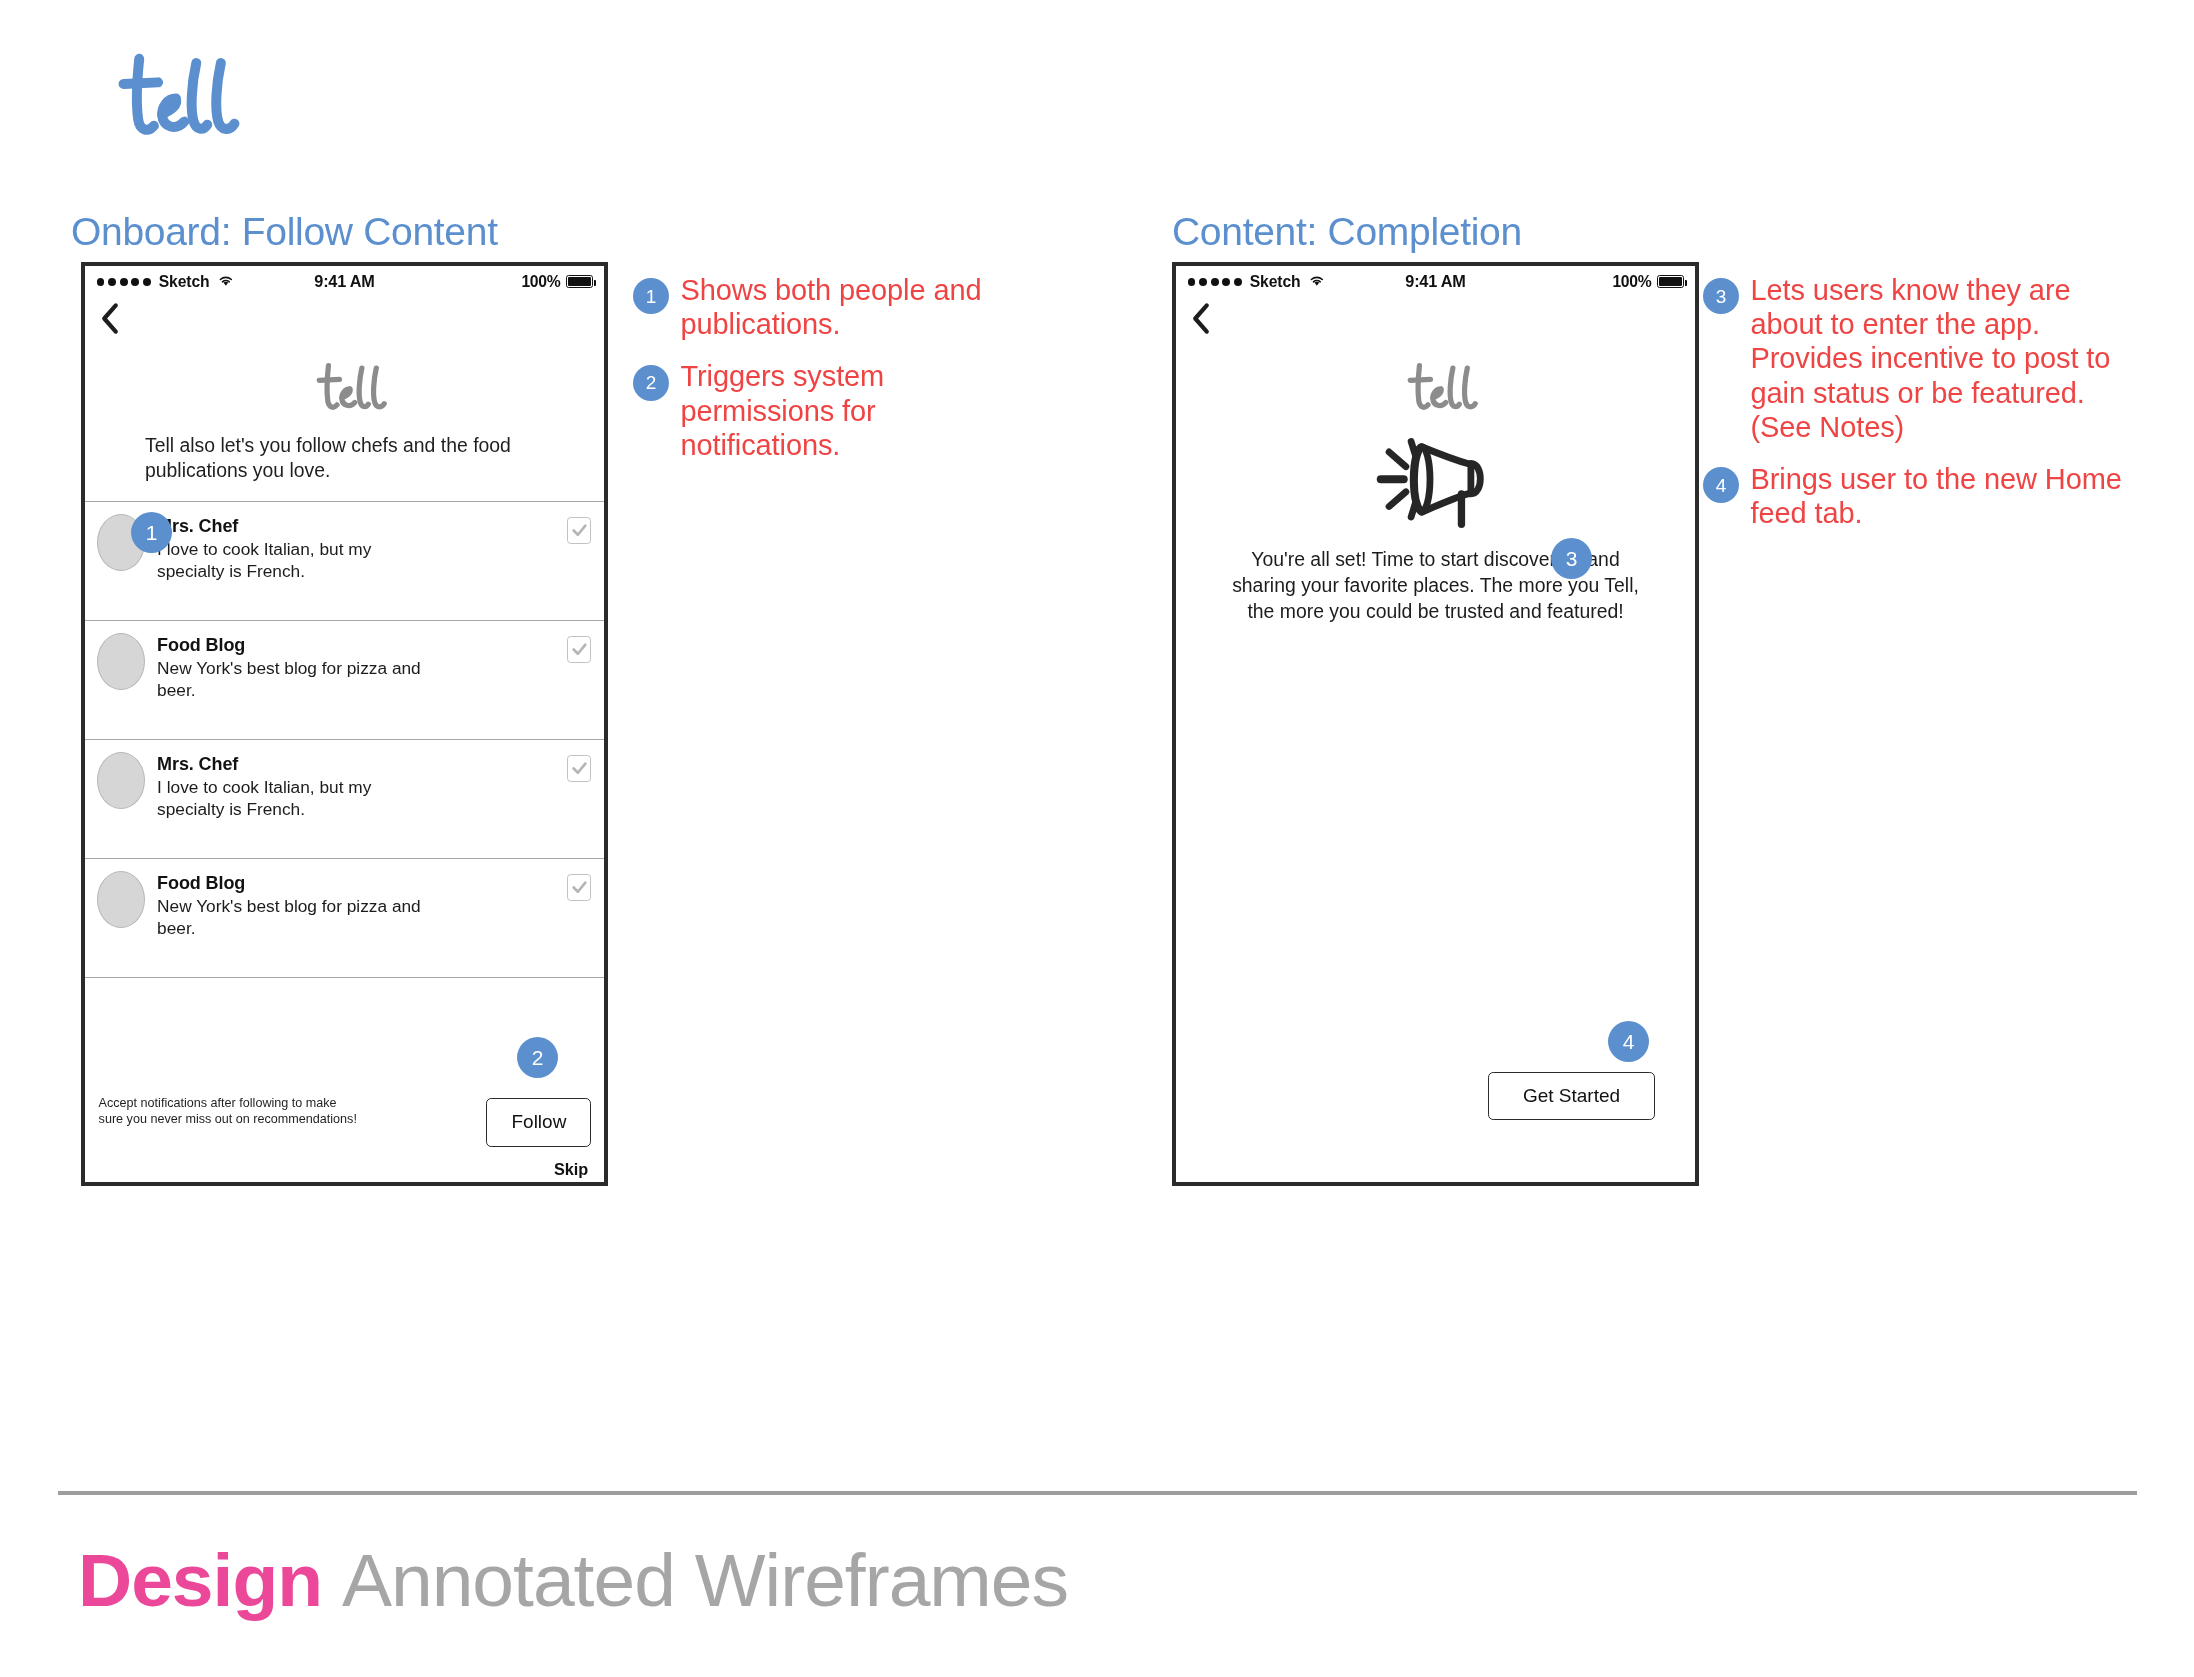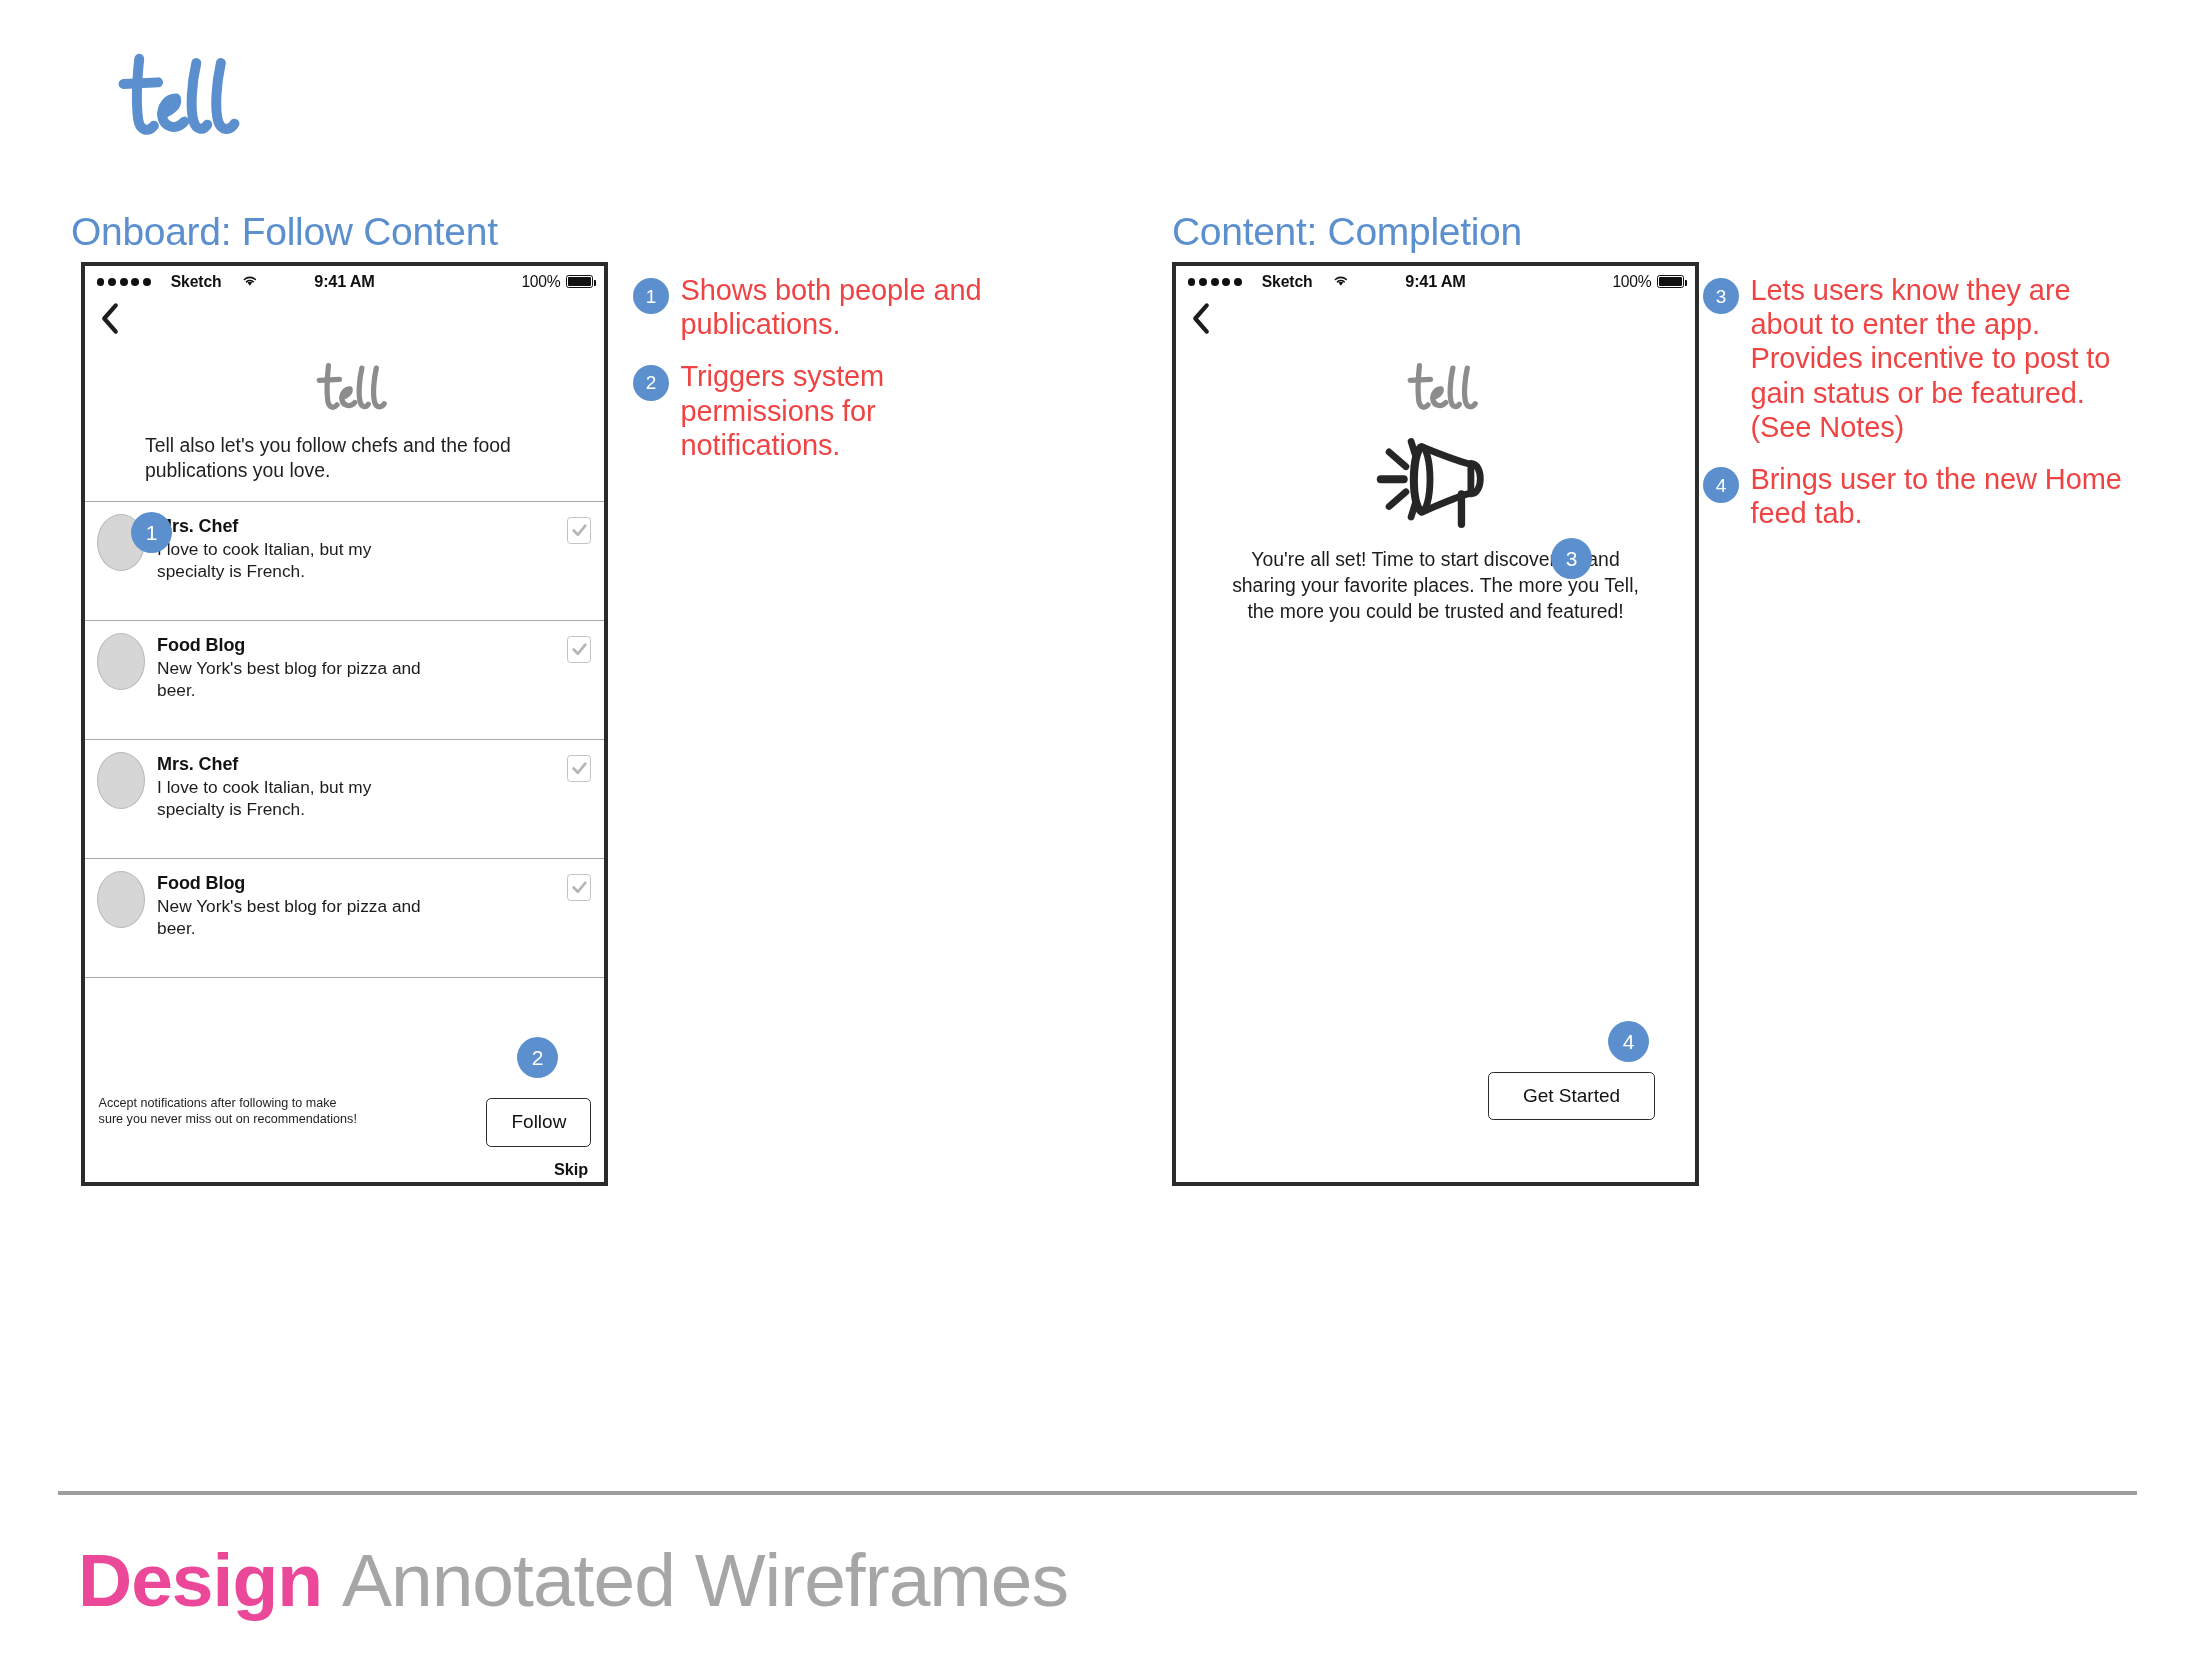--- a/index.html
+++ b/index.html
@@ -63,33 +63,33 @@
   .status-bar {
     position: relative;
     height: 31.5px;
     display: flex;
     align-items: center;
     padding: 0 11.5px;
     font-size: 15.7px;
     font-weight: 600;
     color: #111;
   }
-  .sb-left  { display: flex; align-items: center; gap: 20px; flex: 1; }
+  .sb-left  { display: flex; align-items: center; gap: 8px; flex: 1; }
   .sb-mid   { flex: 0 0 auto; font-size: 16.3px; font-weight: 700; letter-spacing: -0.2px; }
   .sb-right { display: flex; align-items: center; gap: 5.2px; flex: 1; justify-content: flex-end; }
 
   .sig-dots { display: flex; gap: 3.7px; align-items: center; }
   .sig-dots i {
     display: block; width: 7.9px; height: 7.9px; border-radius: 50%;
     background: #111;
   }
   .carrier { font-size: 15.7px; font-weight: 600; letter-spacing: -0.1px; }
   .wifi-icon { width: 15.7px; height: 12.6px; display: inline-block; }
   .wifi-icon svg { width: 100%; height: 100%; display: block; }
-  .batt-pct { font-size: 15.7px; font-weight: 400; letter-spacing: -0.3px; }
+  .batt-pct { font-size: 15.7px; font-weight: 700; letter-spacing: -0.3px; }
   .battery {
     position: relative; width: 27px; height: 13px;
     border: 1.6px solid #111; border-radius: 2.6px;
   }
   .battery::after {
     content: ""; position: absolute; right: -4.7px; top: 3.7px;
     width: 2.6px; height: 5.8px; background: #111; border-radius: 0 1px 1px 0;
   }
   .battery i { position: absolute; inset: 1px; background: #111; border-radius: 1px; }
 

